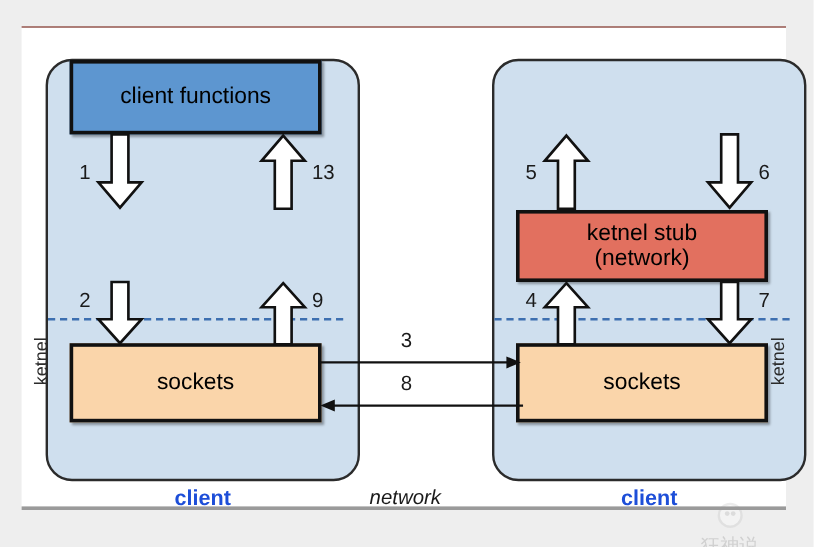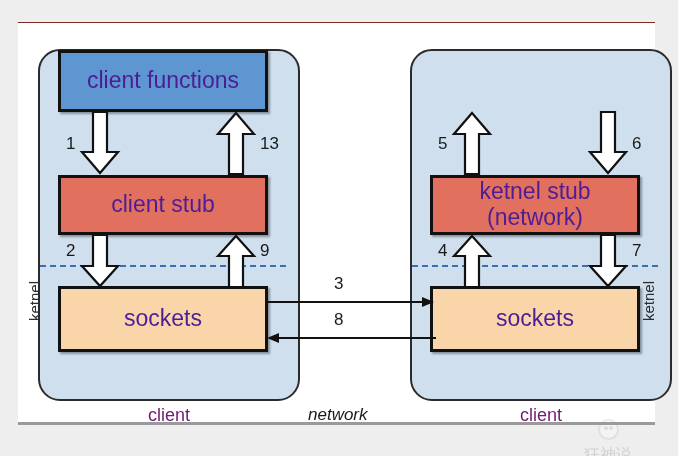--- a/index.html
+++ b/index.html
@@ -35,22 +35,22 @@
   #panel-client{left:20px;}
   #panel-server{left:392px;}
 
   
   .box{
     position:absolute;
     box-sizing:border-box;
     border:3px solid #111111;
     display:flex;align-items:center;justify-content:center;
     text-align:center;
-    color:#4c1d95;
-    font-size:23px;
+    color:#000000;
+    font-size:19px;
     line-height:1.12;
     box-shadow:2px 2px 2px rgba(0,0,0,.35);
   }
   .box.fn{background:#5d96d0;}
   .box.stub{background:#e2705f;}
   .box.sock{background:#fad5aa;}
 
   
   #box-client-fn   {left:40px; top:27px;  width:210px;height:62px;}
   #box-client-stub {left:40px; top:152px; width:210px;height:60px;}
@@ -97,21 +97,21 @@
 
   #network-label{
     position:absolute;left:290px;top:338px;
     font-size:17px;font-style:italic;color:#1a1a1a;margin-top:44px;
   }
 
   
   .caption{
     position:absolute;top:382px;
     width:262px;text-align:center;
-    font-size:18px;color:#701a75;
+    font-size:18px;color:#1d4ed8;font-weight:bold;
   }
   #caption-client{left:20px;}
   #caption-server{left:392px;}
 
   
   #watermark{
     position:absolute;left:566px;top:396px;
     display:flex;align-items:center;gap:5px;
     opacity:.35;
     flex-direction:column;
@@ -138,21 +138,20 @@
 <body>
 
 <div id="frame">
 
   <div id="canvas">
 
     <div class="panel" id="panel-client"></div>
 
     <div class="box fn" id="box-client-fn">client functions</div>
 
-    <div class="box stub" id="box-client-stub">client stub</div>
 
     <div class="box sock" id="box-client-sock">sockets</div>
 
     <div class="kernel-line" id="kline-client"></div>
 
     <div class="ketnel" id="ketnel-client">ketnel</div>
 
     <div class="barrow" style="left:62px;top:89px;">
       <svg width="40" height="63" viewBox="0 0 40 63">
         <polygon points="13,0 27,0 27,40 38,40 20,61 2,40 13,40" fill="#ffffff" stroke="#111111" stroke-width="2.2" stroke-linejoin="miter"></polygon>

